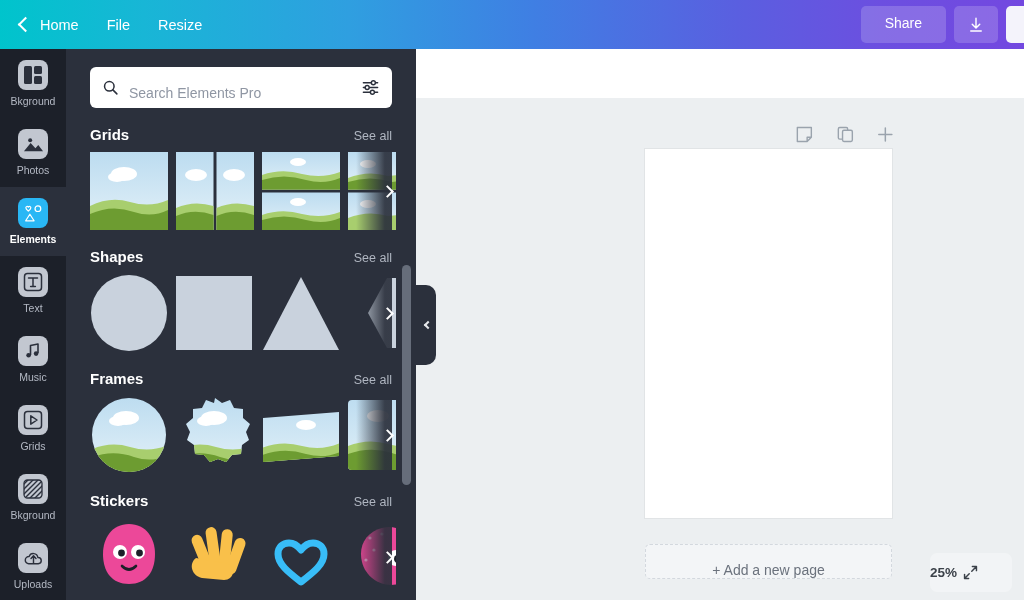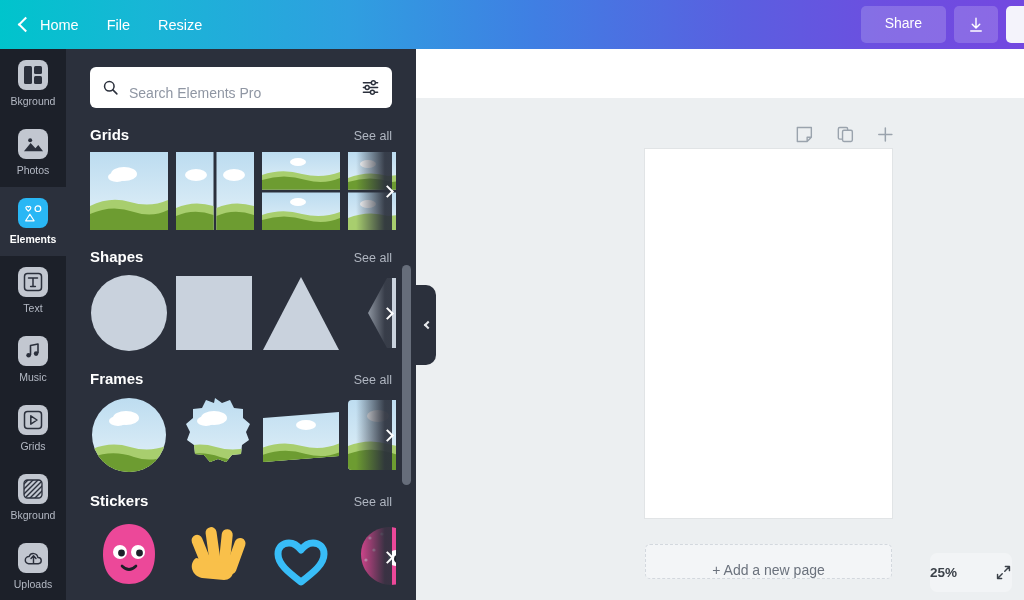--- a/index.html
+++ b/index.html
@@ -117,21 +117,21 @@
   }
   #addpage {
     position:absolute; left:645px; top:544px; width:247px; height:35px;
     border:1px dashed #d3d8de; border-radius:5px; background:#f3f5f7;
     display:flex; align-items:flex-end; justify-content:center; z-index:24; cursor:pointer;
   }
   #addpage span { color:#6b727d; font-size:14px; }
   #zoomctl {
     position:absolute; left:930px; top:553px; width:82px; height:39px;
     background:#f2f4f6; border-radius:7px; display:flex; align-items:center;
-    justify-content:space-between; gap:5px; z-index:26; cursor:pointer;
+    justify-content:flex-start; gap:5px; z-index:26; cursor:pointer;
   }
   #zoomctl .zv { color:#3b4149; font-size:13.5px; font-weight:bold; }
 </style>
 </head>
 <body>
 
 <div id="header">
   <div class="hdr-left">
     <div class="hdr-item hdr-home">
       <span class="chev-left"></span>

